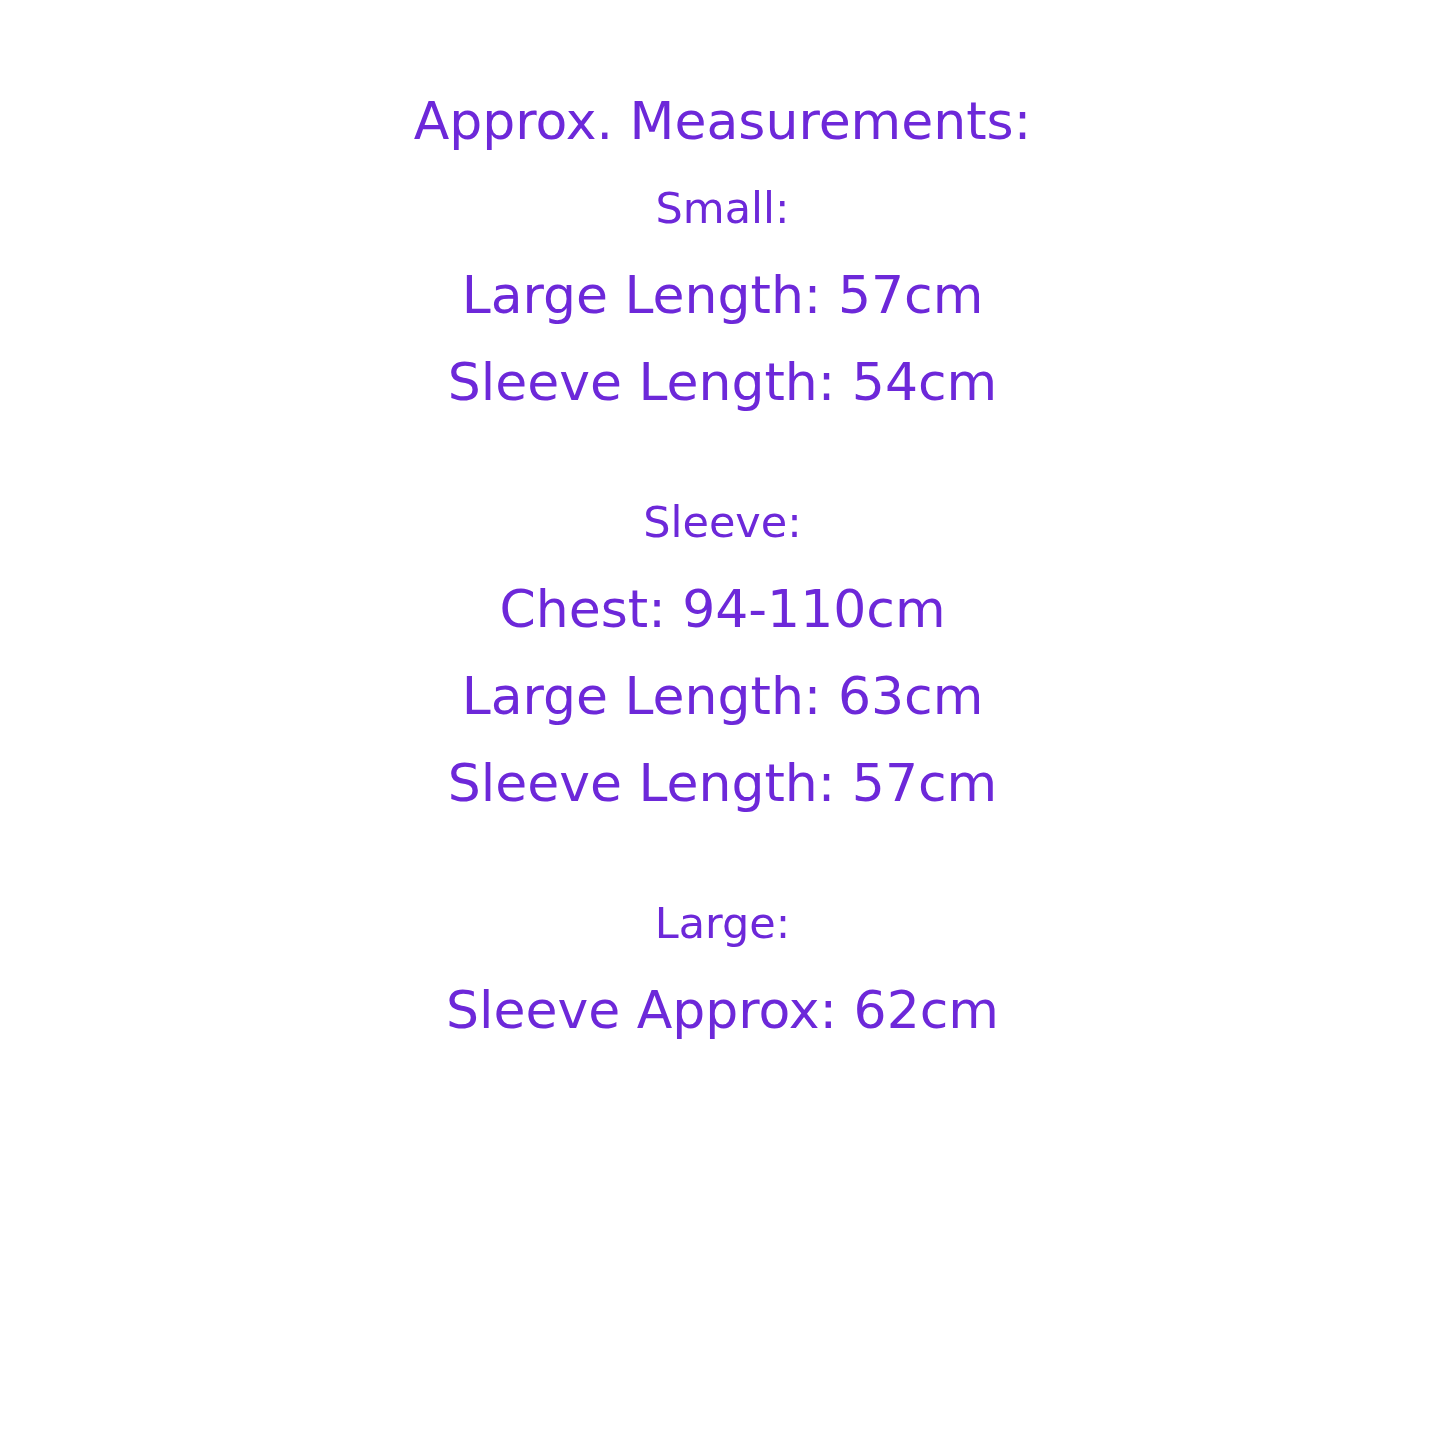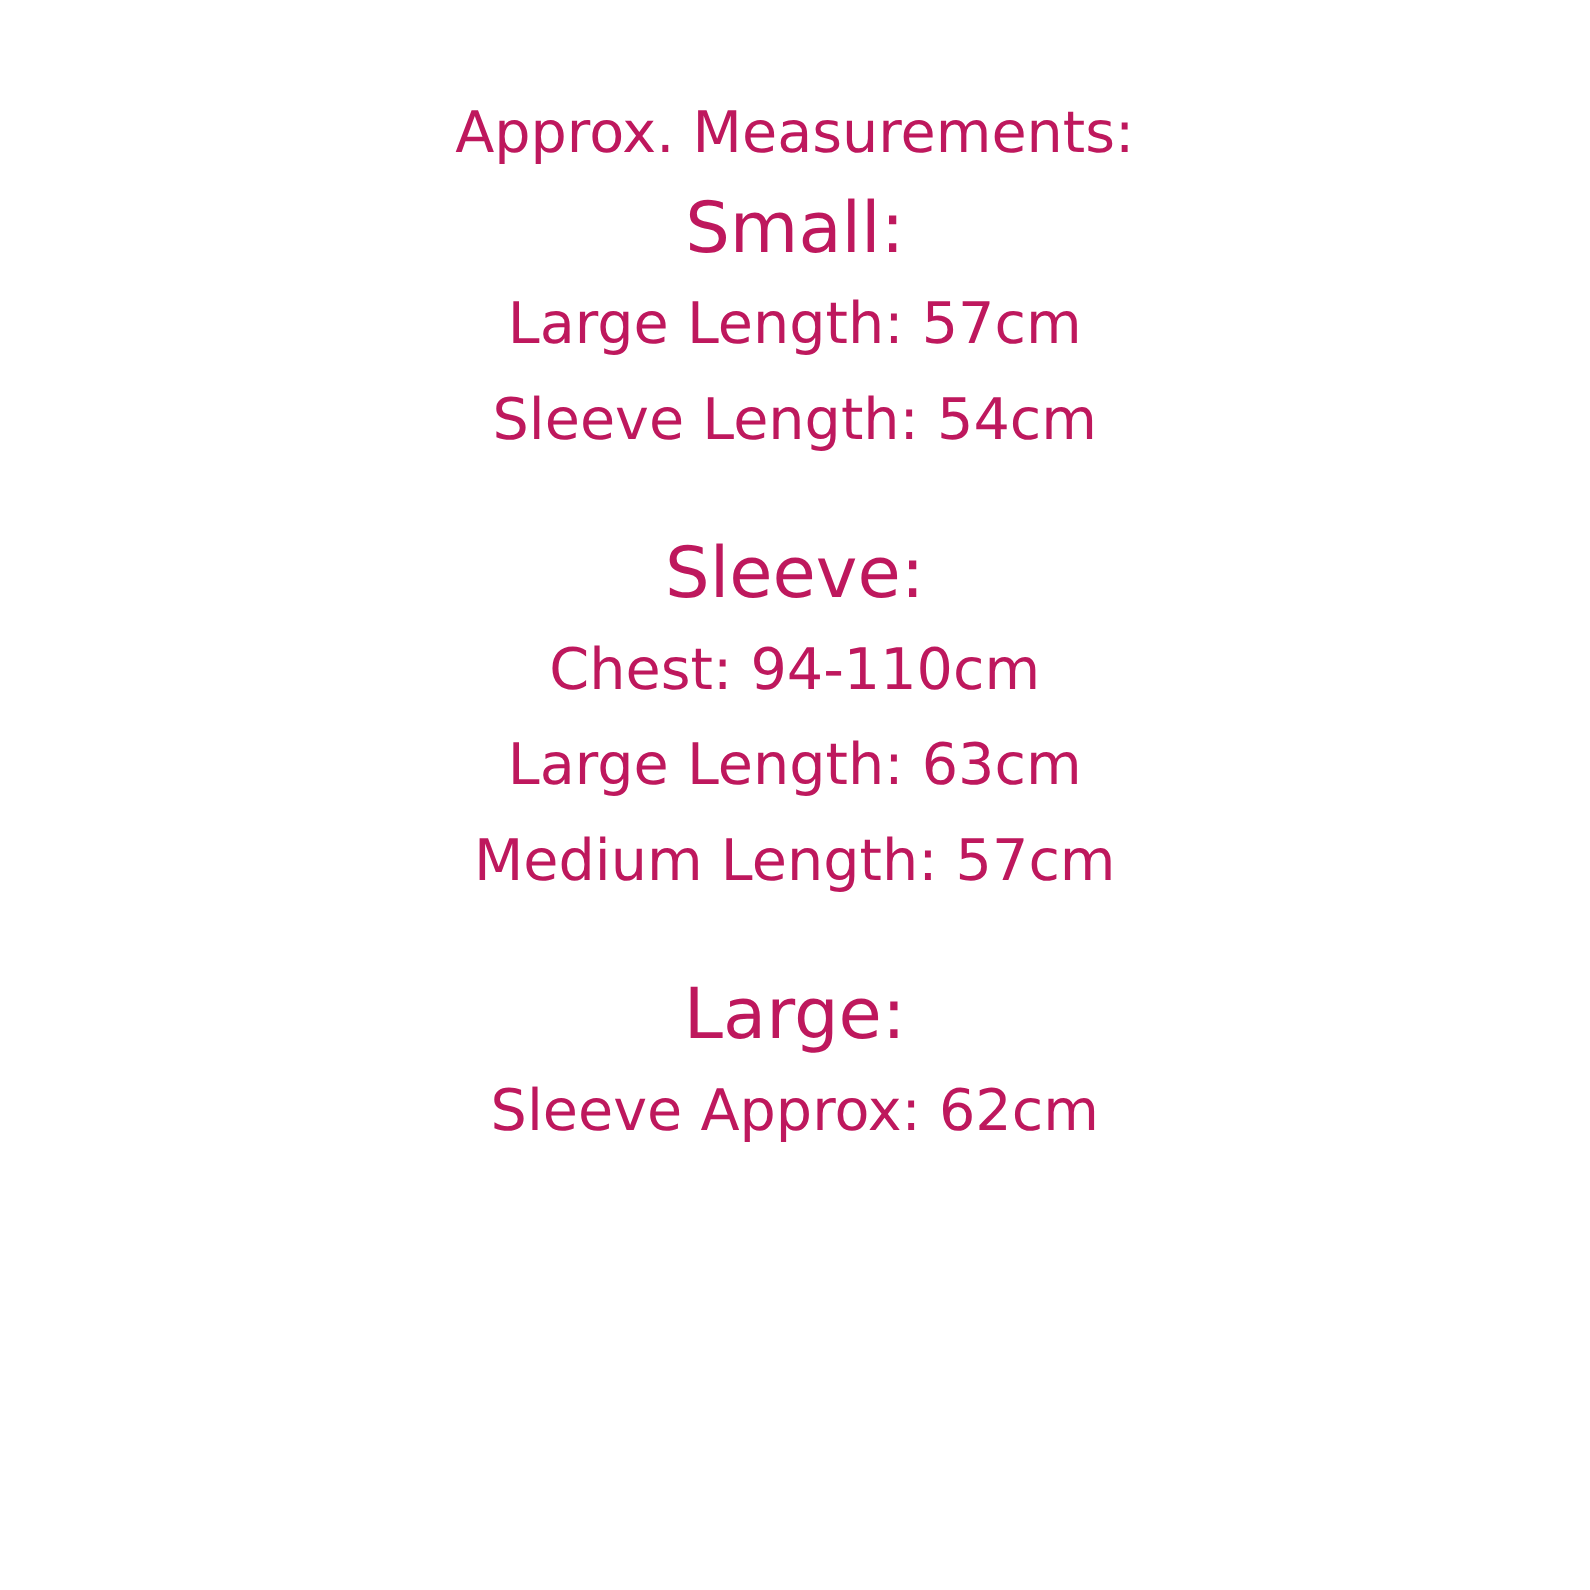--- a/index.html
+++ b/index.html
@@ -21,28 +21,28 @@
     display: flex;
     flex-direction: column;
     align-items: center;
     padding-top: 78px;
   }
   .line {
     text-align: center;
     font-size: 52px;
     line-height: 87px;
     font-weight: 400;
-    color: #be185d;
+    color: #6d28d9;
     white-space: nowrap;
   }
   .heading {
     font-size: 52px;
   }
   .size-label {
-    font-size: 64px;
+    font-size: 43px;
   }
   .group {
     display: flex;
     flex-direction: column;
     align-items: center;
   }
   .gap {
     height: 53px;
   }
 </style>
@@ -58,21 +58,21 @@
     <div class="line">Large Length: 57cm</div>
     <div class="line">Sleeve Length: 54cm</div>
   </div>
 
   <div class="gap"></div>
 
   <div class="group">
     <div class="line size-label">Sleeve:</div>
     <div class="line">Chest: 94-110cm</div>
     <div class="line">Large Length: 63cm</div>
-    <div class="line">Medium Length: 57cm</div>
+    <div class="line">Sleeve Length: 57cm</div>
   </div>
 
   <div class="gap"></div>
 
   <div class="group">
     <div class="line size-label">Large:</div>
     <div class="line">Sleeve Approx: 62cm</div>
   </div>
 
 </div>

